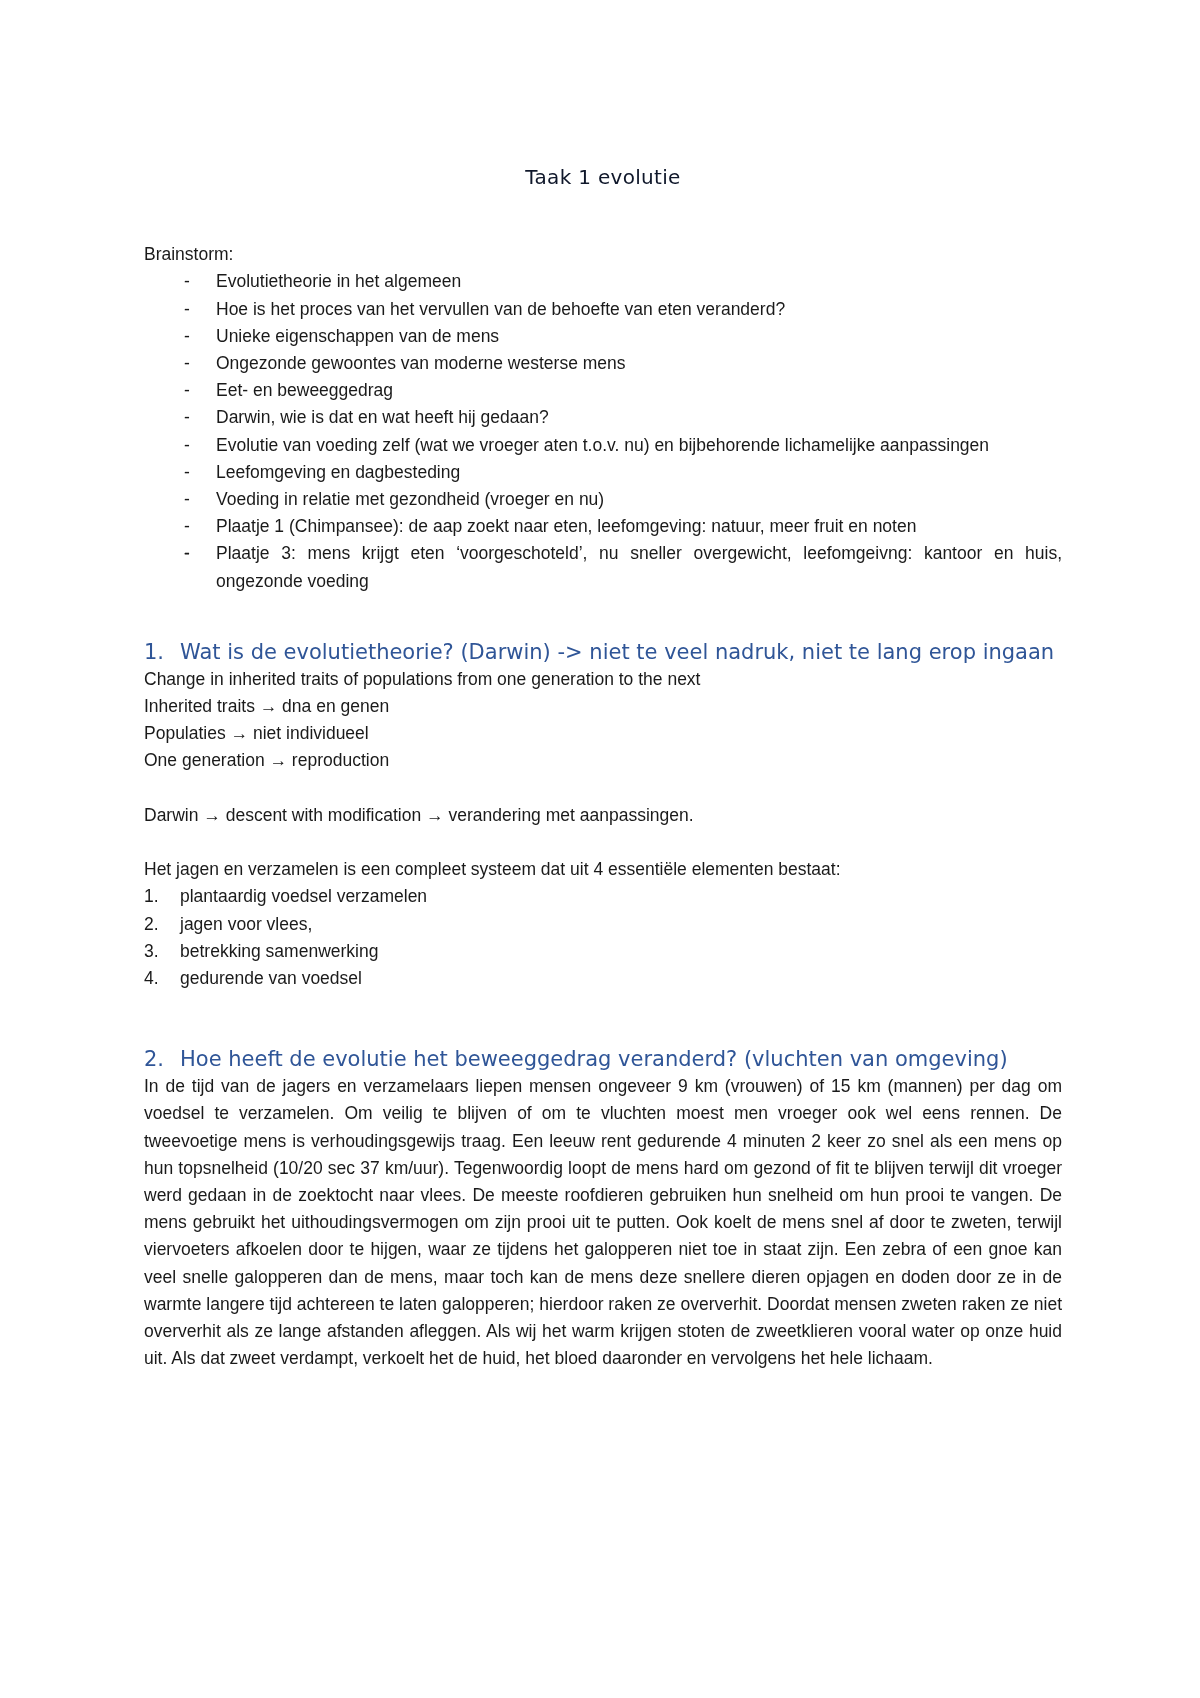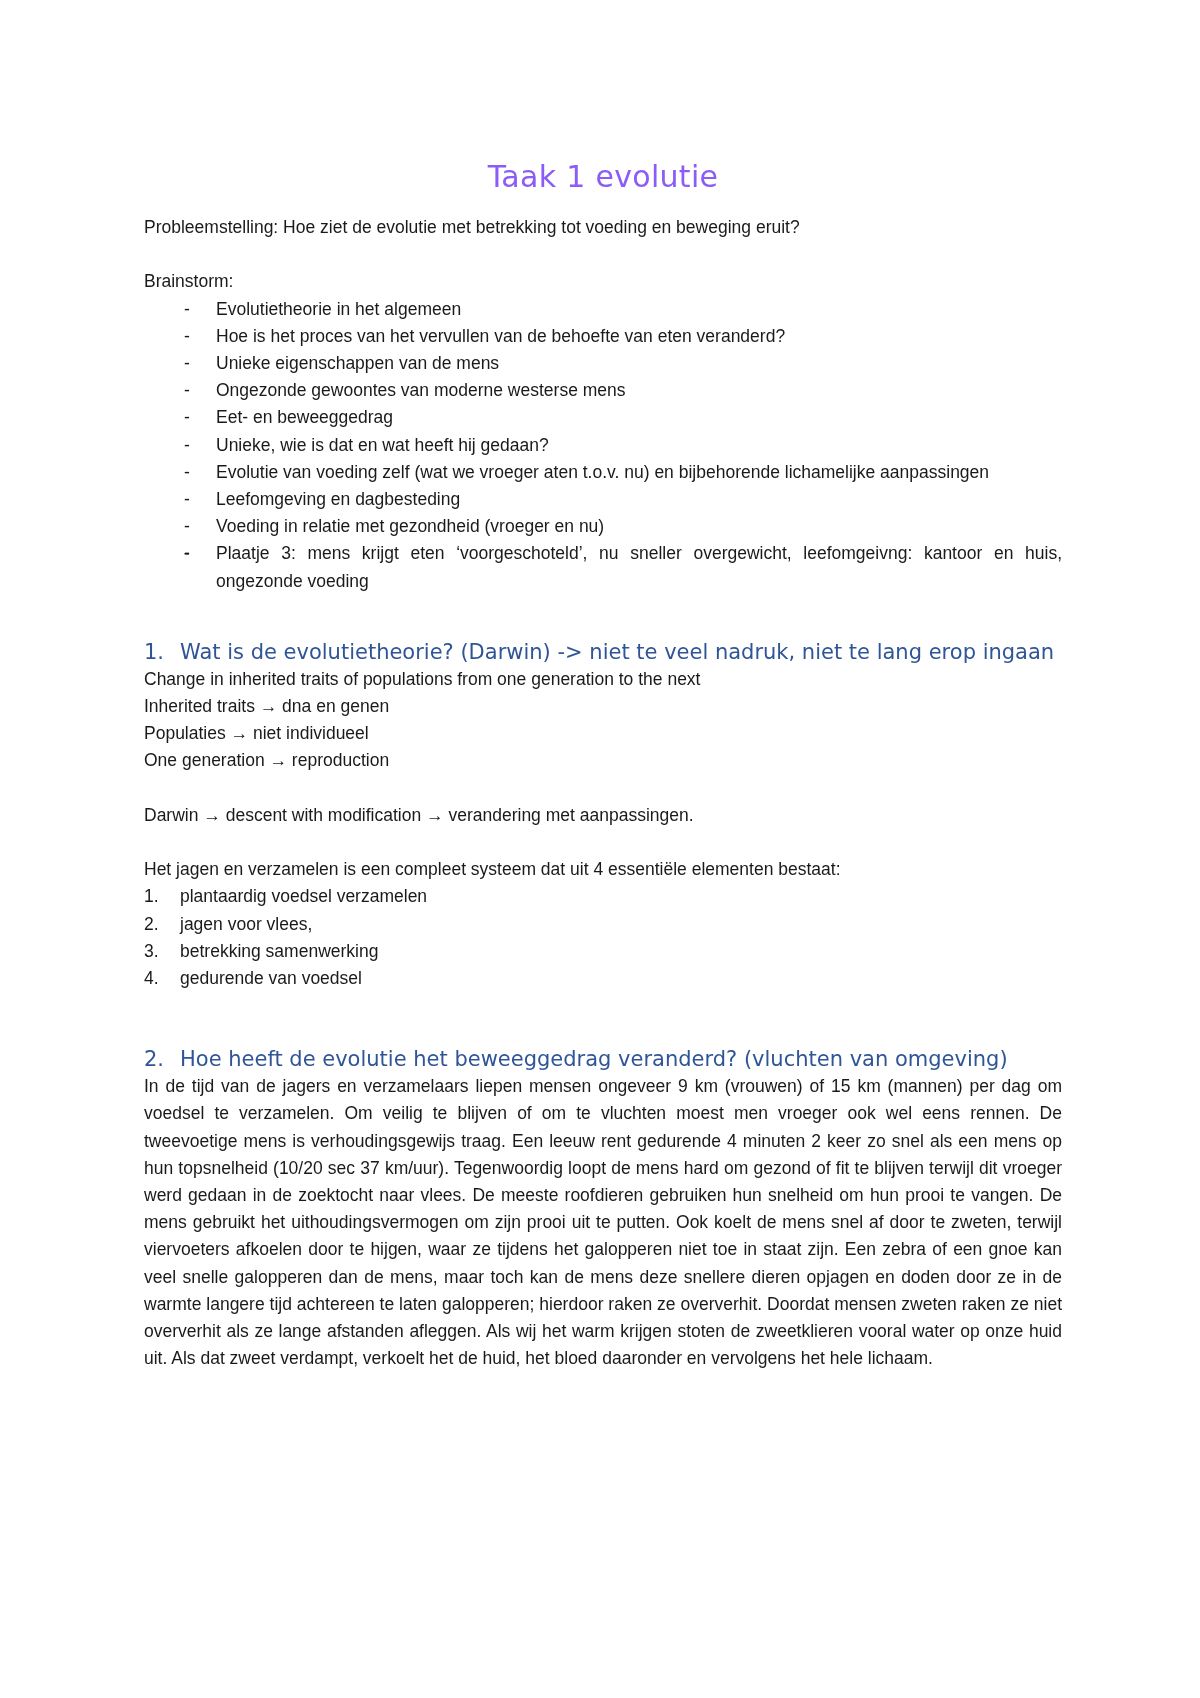--- a/index.html
+++ b/index.html
@@ -8,21 +8,21 @@
       position: absolute; left: 0; top: 0; width: 1200px; height: 1698px;
       background: #ffffff;
       font-family: "Liberation Sans", "DejaVu Sans", sans-serif;
       color: #1a1a1a;
     }
     .content {
       position: absolute; left: 144px; top: 160px; width: 918px;
       font-size: 17.5px; line-height: 27.2px;
     }
     .title {
-      text-align: center; color: #8b5cf6; font-size: 30px; line-height: 34px;
+      text-align: center; color: #0f172a; font-size: 20px; line-height: 34px;
       margin: 0 0 20px 0; font-weight: normal;
       font-family: "DejaVu Sans", sans-serif; letter-spacing: 0.3px;
     }
     p { margin: 0; }
     .gap { height: 27.2px; }
     ul.dash { list-style: none; margin: 0; padding: 0; }
     ul.dash li { position: relative; padding-left: 72px; text-align: justify; }
     ul.dash li .bullet { position: absolute; left: 40px; top: 0; }
     ol.num { list-style: none; margin: 0; padding: 0; }
     ol.num li { position: relative; padding-left: 36px; }
@@ -38,35 +38,34 @@
     .justify { text-align: justify; }
   </style>
 </head>
 <body>
 
 <div class="page">
   <div class="content">
 
     <h1 class="title">Taak 1 evolutie</h1>
 
-    <p>Probleemstelling: Hoe ziet de evolutie met betrekking tot voeding en beweging eruit?</p>
     <div class="gap"></div>
 
     <p>Brainstorm:</p>
     <ul class="dash">
       <li><span class="bullet">-</span><span>Evolutietheorie in het algemeen</span></li>
       <li><span class="bullet">-</span><span>Hoe is het proces van het vervullen van de behoefte van eten veranderd?</span></li>
       <li><span class="bullet">-</span><span>Unieke eigenschappen van de mens</span></li>
       <li><span class="bullet">-</span><span>Ongezonde gewoontes van moderne westerse mens</span></li>
       <li><span class="bullet">-</span><span>Eet- en beweeggedrag</span></li>
-      <li><span class="bullet">-</span><span>Unieke, wie is dat en wat heeft hij gedaan?</span></li>
+      <li><span class="bullet">-</span><span>Darwin, wie is dat en wat heeft hij gedaan?</span></li>
       <li><span class="bullet">-</span><span>Evolutie van voeding zelf (wat we vroeger aten t.o.v. nu) en bijbehorende lichamelijke aanpassingen</span></li>
       <li><span class="bullet">-</span><span>Leefomgeving en dagbesteding</span></li>
       <li><span class="bullet">-</span><span>Voeding in relatie met gezondheid (vroeger en nu)</span></li>
-      <li><span class="bullet">-</span></li>
+      <li><span class="bullet">-</span><span>Plaatje 1 (Chimpansee): de aap zoekt naar eten, leefomgeving: natuur, meer fruit en noten</span></li>
       <li><span class="bullet">-</span></li>
       <li><span class="bullet">-</span><span>Plaatje 3: mens krijgt eten ‘voorgeschoteld’, nu sneller overgewicht, leefomgeivng: kantoor en huis, ongezonde voeding</span></li>
     </ul>
 
     <div class="h1-wrap">
       <h2 class="heading"><span class="hnum">1.</span><span>Wat is de evolutietheorie? (Darwin) -&gt; niet te veel nadruk, niet te lang erop ingaan</span></h2>
       <p>Change in inherited traits of populations from one generation to the next</p>
       <p class="arrow-line">Inherited traits → dna en genen</p>
       <p class="arrow-line">Populaties → niet individueel</p>
       <p class="arrow-line">One generation → reproduction</p>

